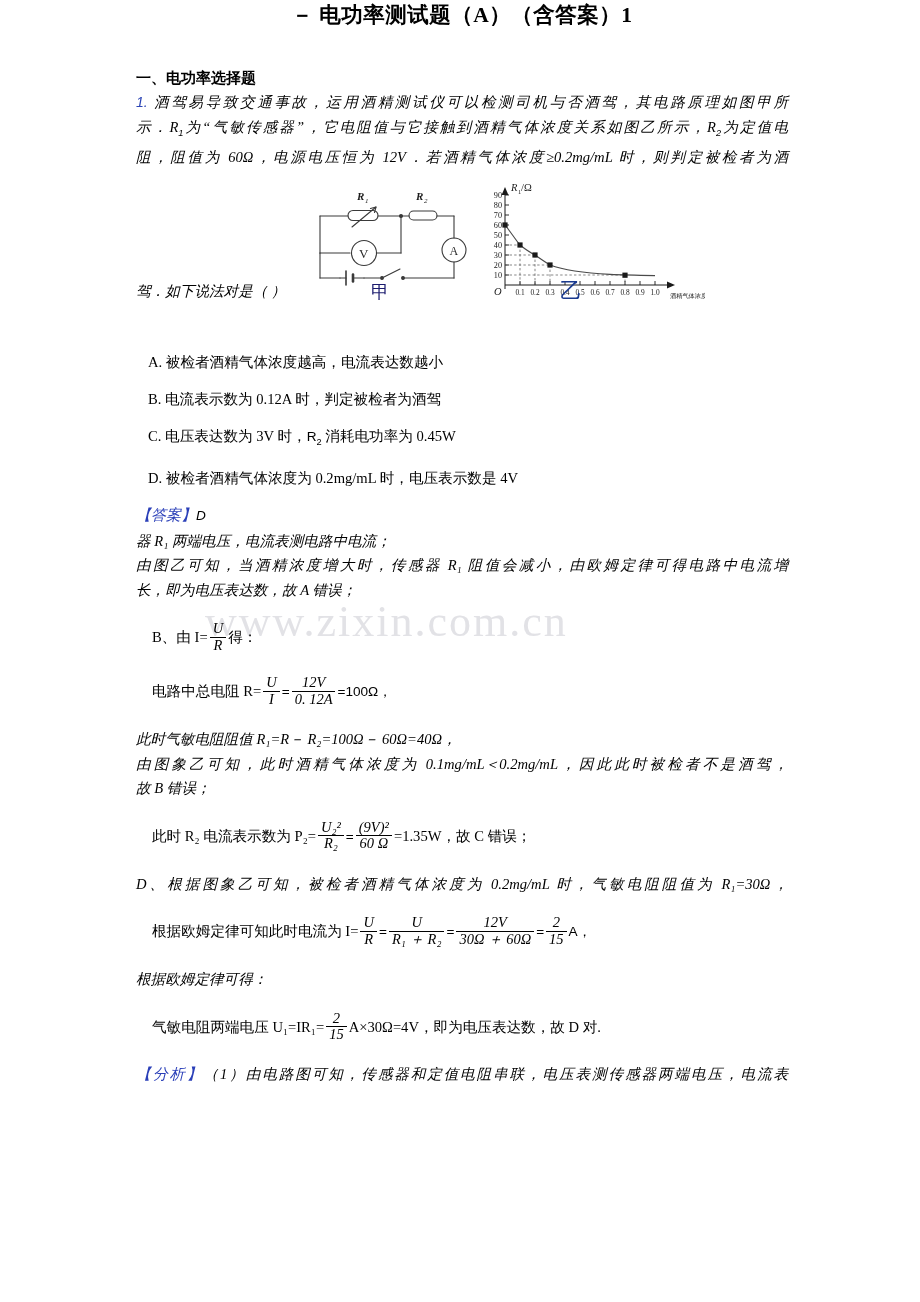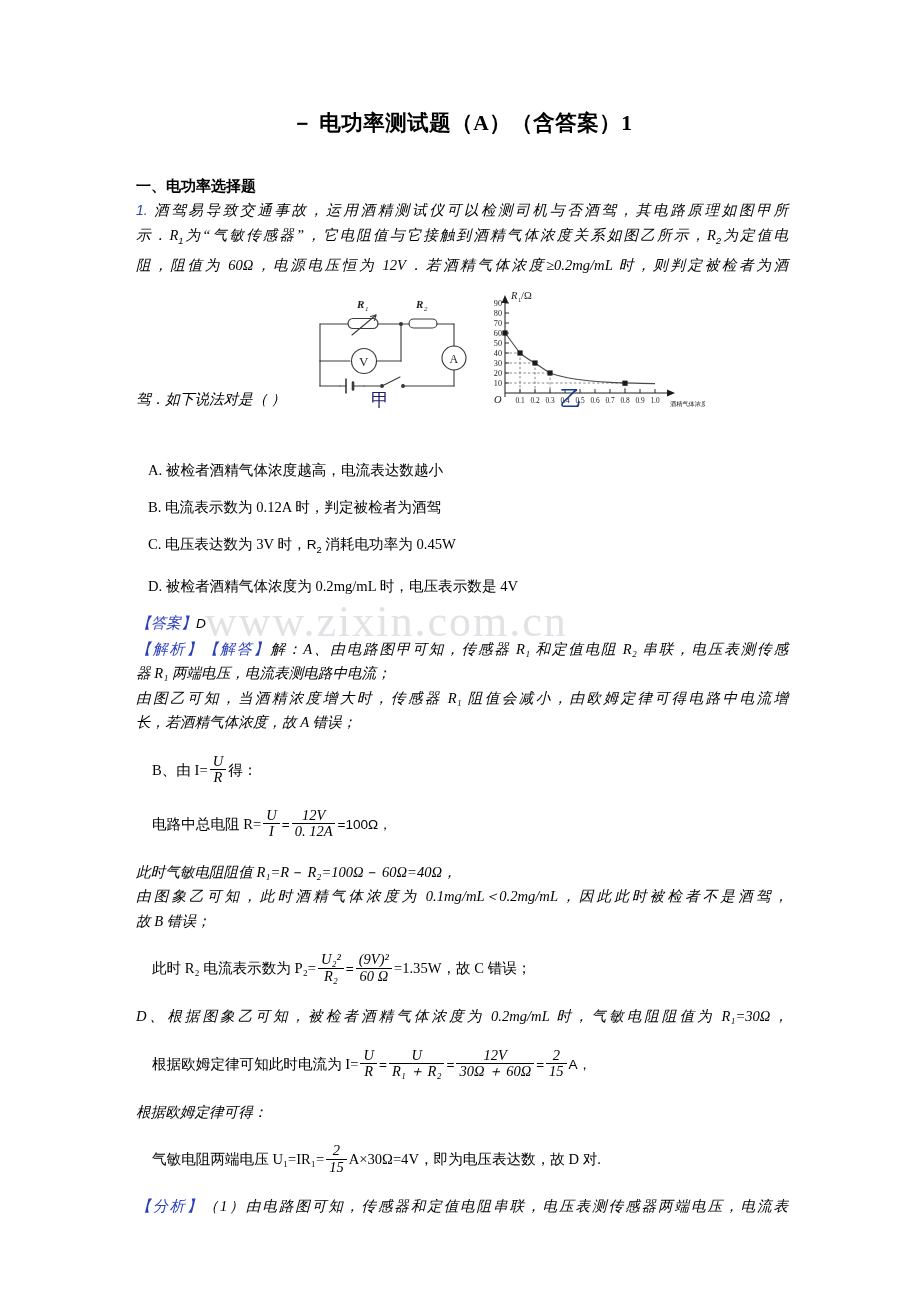--- a/index.html
+++ b/index.html
@@ -49,21 +49,20 @@
   }
 
   
   .doc-title {
     text-align: center;
     font-family: "Liberation Serif", "DejaVu Serif", serif;
     font-weight: bold;
     font-size: 21.5px;
     letter-spacing: 0.5px;
     margin: 0;
-    padding-top: 108px;
     padding-bottom: 0;
     white-space: nowrap;
   }
 
   
   .sec-head {
     font-family: Liberation Serif, serif;
     font-weight: bold;
     font-size: 15px;
     margin-top: 40px;
@@ -353,26 +352,23 @@
       <span>电压表达数为 3V 时，</span><span class="lat">R</span><span class="lat"><sub>2</sub></span><span> 消耗电功率为 0.45W</span>
     </div>
     <div class="opt">
       <span>D. 被检者酒精气体浓度为 0.2mg/mL 时，电压表示数是 4V</span>
     </div>
 
     <div class="para">
       <span class="tag-blue">【答案】</span><span class="lat">D</span>
     </div>
 
-    <div class="para just">
-      <span class="tag-blue">【解析】</span><span class="tag-blue">【解答】</span><span>解：A、由电路图甲可知，传感器 R₁ 和定值电阻 R₂ 串联，电压表测传感</span>
-    </div>
     <div class="para">器 R₁ 两端电压，电流表测电路中电流；</div>
     <div class="para just">由图乙可知，当酒精浓度增大时，传感器 R₁ 阻值会减小，由欧姆定律可得电路中电流增</div>
-    <div class="para">长，若酒精气体浓度，故 A 错误；</div>
+    <div class="para">长，即为电压表达数，故 A 错误；</div>
 
     <div class="eqline tall">
       <span>B、由 I=</span><span class="frac"><span class="num">U</span><span class="den">R</span></span><span>得：</span>
     </div>
 
     <div class="eqline tall">
       <span>电路中总电阻 R=</span><span class="frac"><span class="num">U</span><span class="den">I</span></span><span class="op">=</span><span class="frac"><span class="num">12V</span><span class="den">0. 12A</span></span><span class="lat">=100Ω，</span>
     </div>
 
     <div class="para">此时气敏电阻阻值 R₁=R－ R₂=100Ω－ 60Ω=40Ω，</div>

